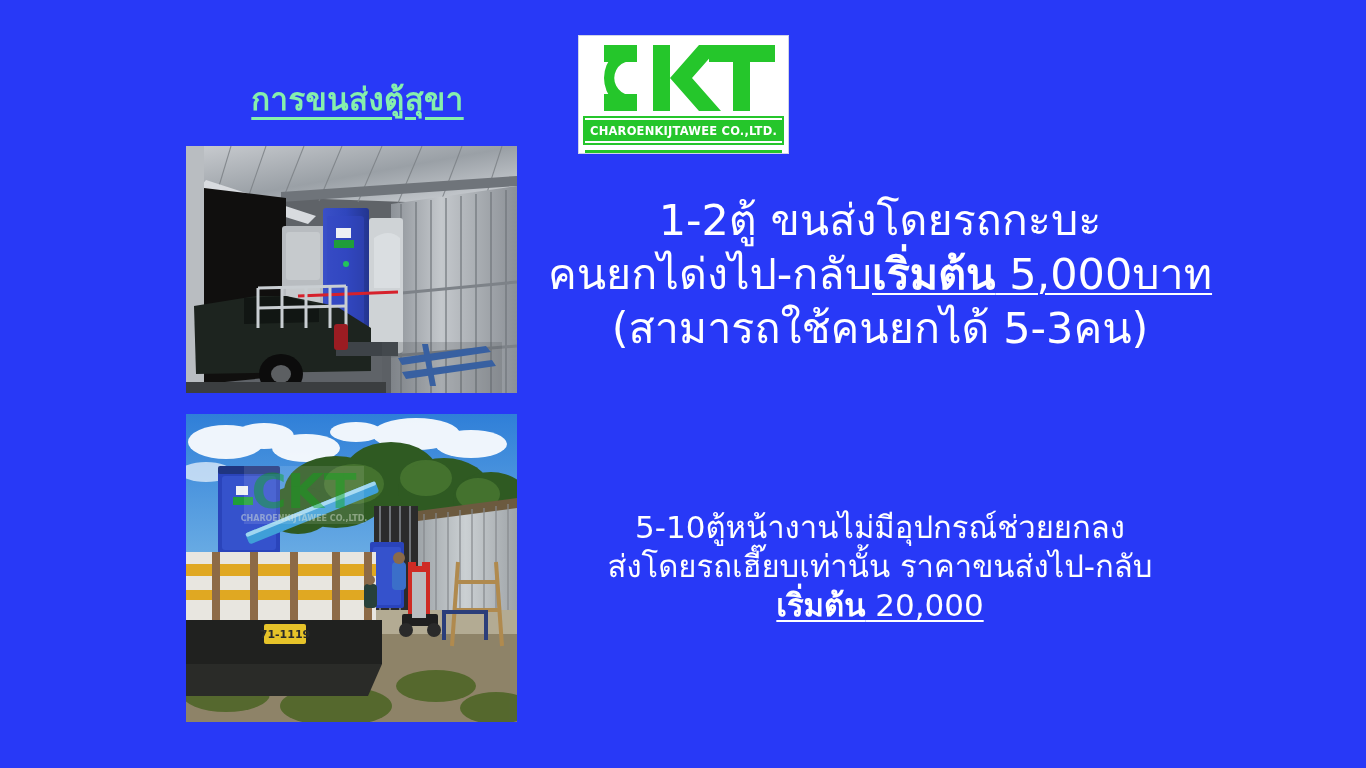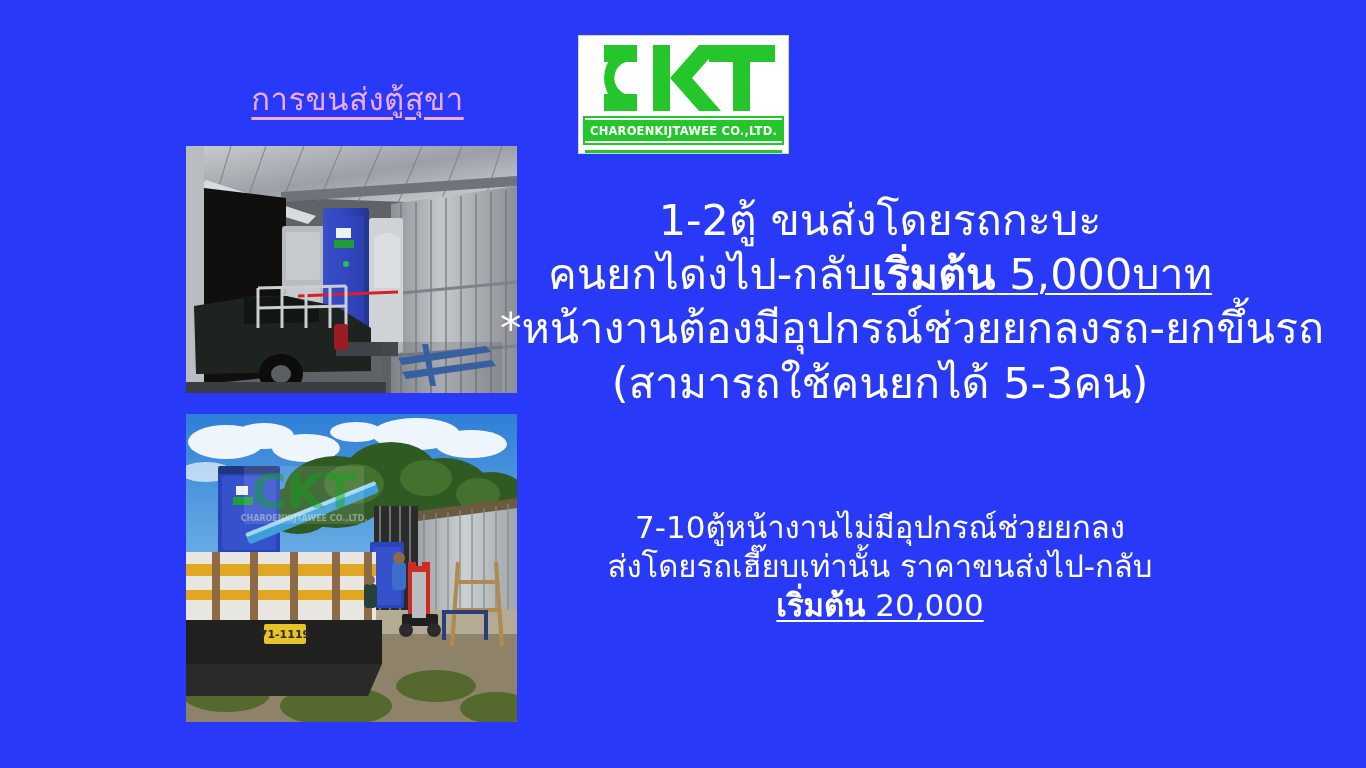--- a/index.html
+++ b/index.html
@@ -9,22 +9,22 @@
     font-family:"DejaVu Sans","Liberation Sans",sans-serif;
     position:relative;
     overflow:hidden;
   }
   .slide{ position:absolute; inset:0; }
 
   
   #title{
     position:absolute; left:185px; top:74px; width:345px;
     text-align:center;
-    color:#f0abfc;
-    font-weight:normal;
+    color:#86efac;
+    font-weight:bold;
     font-size:31px;
     letter-spacing:0.5px;
     text-decoration:underline;
     text-underline-offset:7px;
     text-decoration-thickness:3px;
     white-space:nowrap;
   }
 
   
   #logo{
@@ -347,23 +347,22 @@
         <rect x="58" y="52" width="120" height="58" fill="#ffffff" opacity="0.18"></rect>
         <text x="118" y="94" font-family="DejaVu Sans, sans-serif" font-size="48" font-weight="bold" fill="#1fae2a" text-anchor="middle" opacity="0.8">CKT</text>
         <text x="118" y="107" font-family="DejaVu Sans, sans-serif" font-size="8" font-weight="bold" fill="#dfe9dc" text-anchor="middle" opacity="0.85">CHAROENKIJTAWEE CO.,LTD.</text>
       </g>
     </svg>
   </div>
 
   <div class="textblock" id="block-pickup">
     <span class="line">1-2ตู้ ขนส่งโดยรถกะบะ</span>
     <span class="line"><span>คนยกได่งไป-กลับ</span><span class="b u">เริ่มต้น</span><span class="u"> 5,000บาท</span></span>
-    <span class="line">*หน้างานต้องมีอุปกรณ์ช่วยยกลงรถ-ยกขึ้นรถ</span>
     <span class="line">(สามารถใช้คนยกได้ 5-3คน)</span>
   </div>
 
   <div class="textblock" id="block-crane">
-    <span class="line">7-10ตู้หน้างานไม่มีอุปกรณ์ช่วยยกลง</span>
+    <span class="line">5-10ตู้หน้างานไม่มีอุปกรณ์ช่วยยกลง</span>
     <span class="line">ส่งโดยรถเฮี๊ยบเท่านั้น ราคาขนส่งไป-กลับ</span>
     <span class="line"><span class="b u">เริ่มต้น</span><span class="u"> 20,000</span></span>
   </div>
 
 </div>
 
 </body></html>

